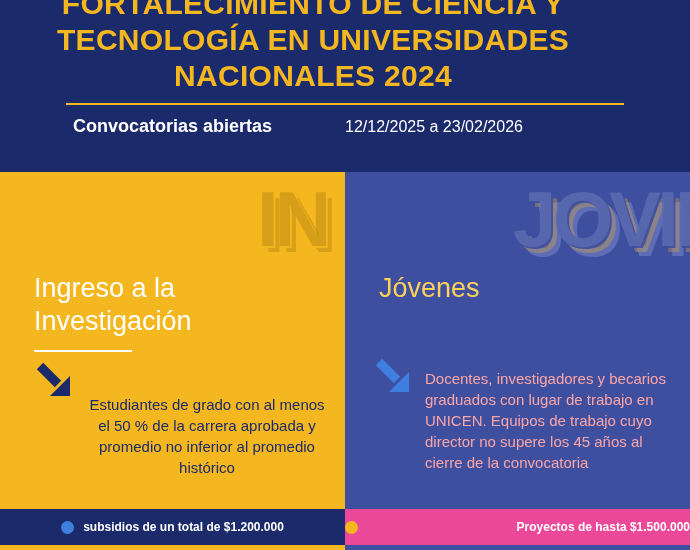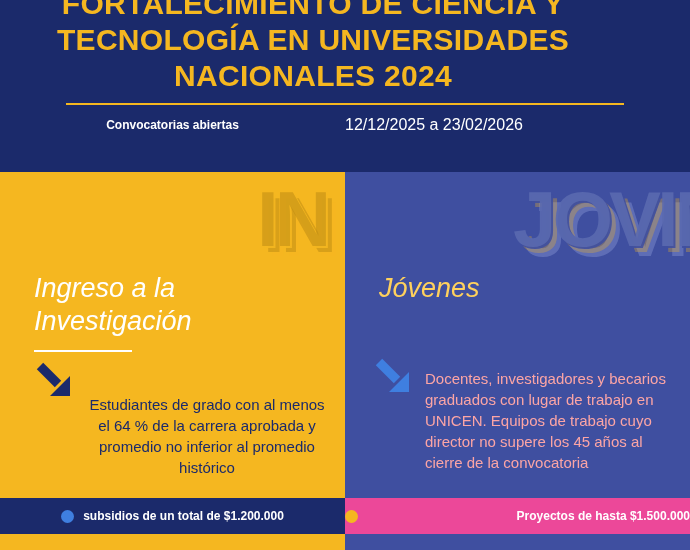--- a/index.html
+++ b/index.html
@@ -54,21 +54,21 @@
     left: 0;
     width: 690px;
     display: flex;
     align-items: center;
   }
   .header-sub .left {
     width: 345px;
     text-align: center;
     color: #ffffff;
     font-weight: bold;
-    font-size: 12px;
+    font-size: 18px;
   }
   .header-sub .right {
     width: 345px;
     text-align: left;
     color: #ffffff;
     font-size: 16px;
   }
 
   
   .panels {
@@ -118,21 +118,20 @@
       10px 10px 0 rgba(120,135,200,0.55);
   }
 
   .panel-heading {
     position: absolute;
     left: 34px;
     top: 100px;
     font-size: 27px;
     line-height: 33px;
     font-weight: normal;
-    font-style: italic;
   }
   .panel-left .panel-heading  { color: #ffffff; }
   .panel-right .panel-heading { color: #f5d27a; }
   .panel-right .panel-heading { color: #ffd15c; }
 
   .divider {
     position: absolute;
     left: 34px;
     top: 178px;
     width: 98px;
@@ -167,21 +166,21 @@
     left: 80px;
     top: 196px;
     width: 252px;
     color: #fca5a5;
     text-align: left;
   }
 
   
   .footer {
     position: absolute;
-    bottom: 16px; left: 0;
+    bottom: 5px; left: 0;
     width: 690px;
     height: 36px;
     display: flex;
   }
   .foot-cell {
     width: 345px;
     height: 36px;
     display: flex;
     align-items: center;
     justify-content: center;
@@ -228,21 +227,21 @@
         <span>Investigación</span>
       </div>
 
       <div class="divider"></div>
 
       <svg class="arrow" viewBox="0 0 44 44">
         <path d="M4 4 L22 22" stroke="#1b2a6b" stroke-width="9" fill="none"></path>
         <path d="M34 14 L34 34 L14 34 Z" fill="#1b2a6b"></path>
       </svg>
 
-      <div class="panel-body">Estudiantes de grado con al menos el 64 % de la carrera aprobada y promedio no inferior al promedio histórico</div>
+      <div class="panel-body">Estudiantes de grado con al menos el 50 % de la carrera aprobada y promedio no inferior al promedio histórico</div>
     </div>
 
     <div class="panel panel-right">
       <div class="watermark wm-right">JOVIN</div>
 
       <div class="panel-heading">
         <span>Jóvenes</span><br>
       </div>
 
       <div class="divider"></div>

